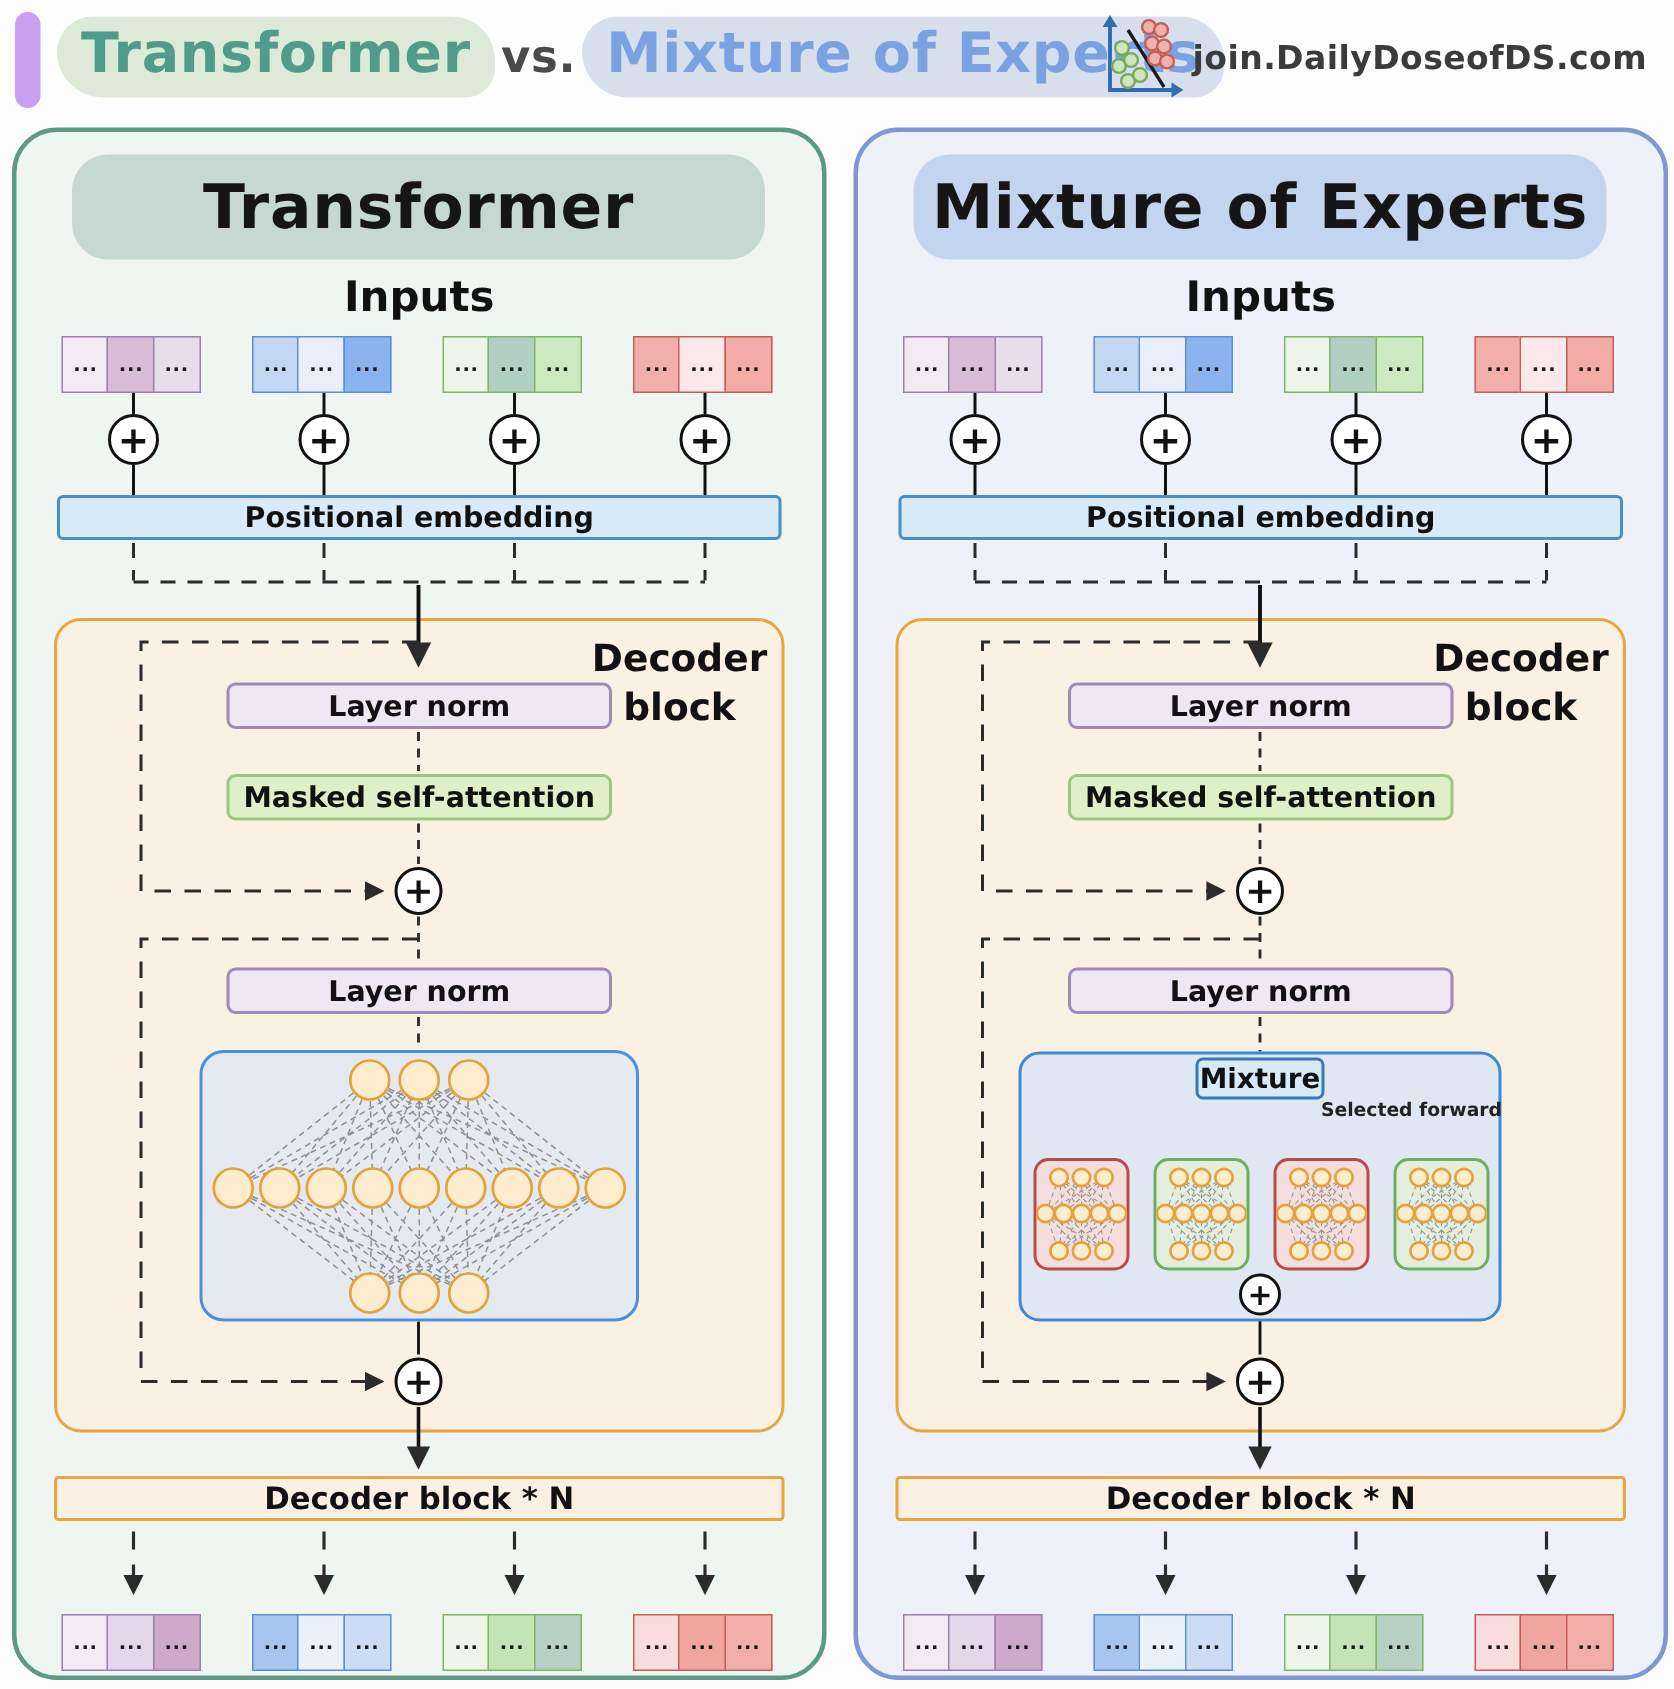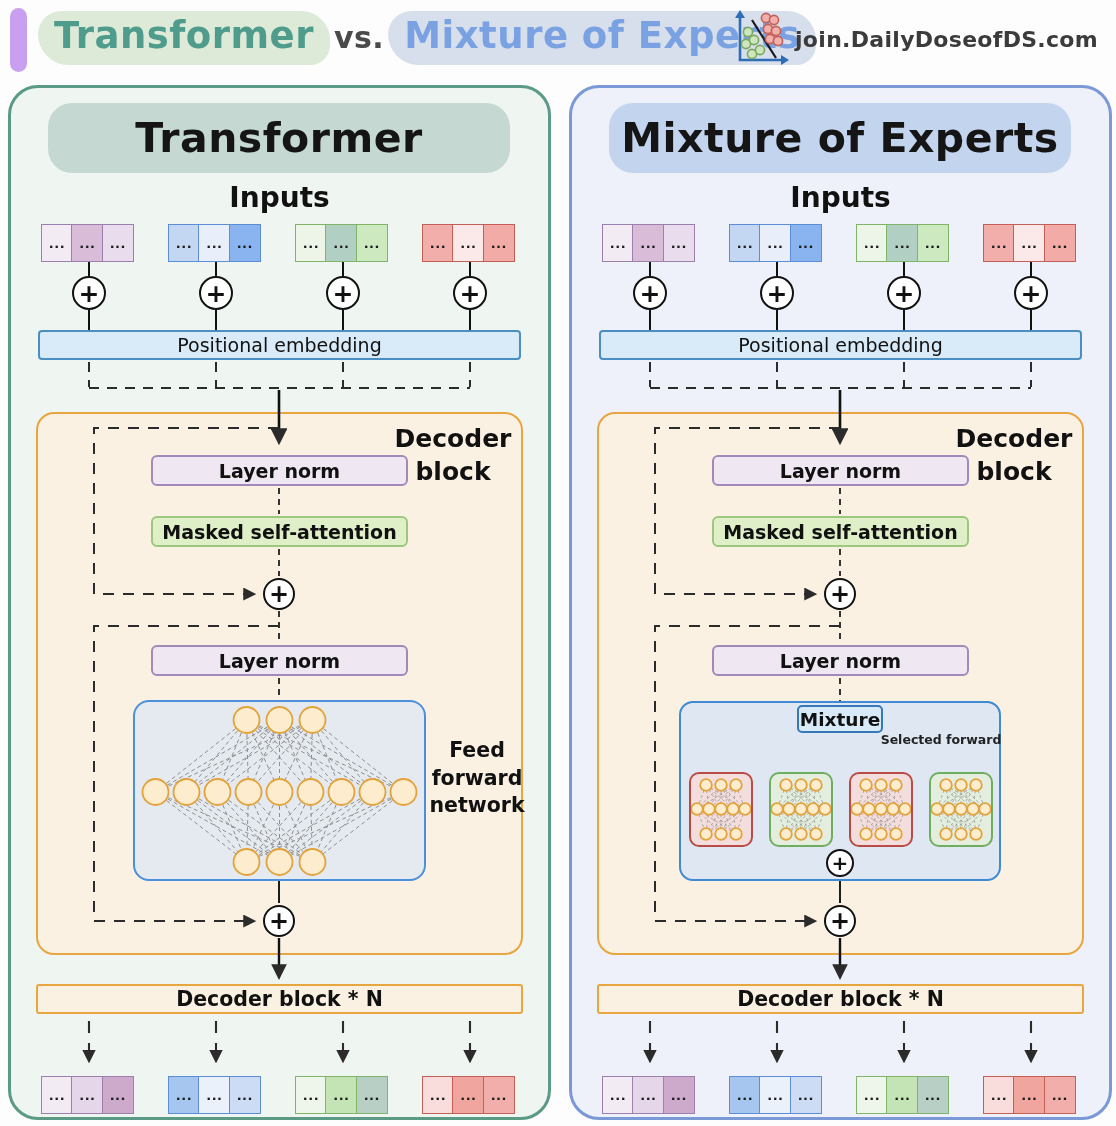--- a/index.html
+++ b/index.html
@@ -37,21 +37,21 @@
   .tcell:first-child{margin-left:0}
   .plus{position:absolute;box-sizing:border-box;background:#fff;border:2.4px solid #111;border-radius:50%;
         display:flex;align-items:center;justify-content:center;
         font-weight:800;color:#111;z-index:4}
   .plus34{width:34px;height:34px;font-size:25px}
   .plus32{width:32px;height:32px;font-size:24px}
   .plus28{width:28px;height:28px;font-size:20px;border-width:2.6px}
   .pos-bar{position:absolute;left:30px;top:245px;width:483px;height:30px;box-sizing:border-box;
         background:#d9ebf8;border:2px solid #4a8ec2;border-radius:4px;
         display:flex;align-items:center;justify-content:center;
-        font-size:19px;font-weight:400;z-index:3}
+        font-size:19px;font-weight:700;z-index:3}
   .decoder{position:absolute;left:28px;top:327px;width:487px;height:543px;box-sizing:border-box;
         background:#fbf1e3;border:2.5px solid #e7a63f;border-radius:18px;z-index:1}
   .decoder-label{position:absolute;left:382px;top:338px;width:126px;text-align:center;
         font-size:25px;font-weight:800;line-height:1.3;z-index:3}
   .mid-box{position:absolute;left:143px;width:257px;height:31px;box-sizing:border-box;
         display:flex;align-items:center;justify-content:center;
         font-size:19px;font-weight:700;border-radius:6px;z-index:3}
   .ln{background:#efe7f2;border:2px solid #a289ba}
   .ln1{top:370px}
   .msa{top:431px;background:#dff0c9;border:2px solid #9cc77e}
@@ -202,21 +202,20 @@
         <circle cx="144.5" cy="90" r="13" fill="#fdeccd" stroke="#e2a33c" stroke-width="1.8"></circle>
         <circle cx="175.5" cy="90" r="13" fill="#fdeccd" stroke="#e2a33c" stroke-width="1.8"></circle>
         <circle cx="206.5" cy="90" r="13" fill="#fdeccd" stroke="#e2a33c" stroke-width="1.8"></circle>
         <circle cx="237.5" cy="90" r="13" fill="#fdeccd" stroke="#e2a33c" stroke-width="1.8"></circle>
         <circle cx="268.5" cy="90" r="13" fill="#fdeccd" stroke="#e2a33c" stroke-width="1.8"></circle>
         <circle cx="111.5" cy="160" r="13" fill="#fdeccd" stroke="#e2a33c" stroke-width="1.8"></circle>
         <circle cx="144.5" cy="160" r="13" fill="#fdeccd" stroke="#e2a33c" stroke-width="1.8"></circle>
         <circle cx="177.5" cy="160" r="13" fill="#fdeccd" stroke="#e2a33c" stroke-width="1.8"></circle>
       </svg>
   </div>
-  <div class="ffn-label">Feed forward network</div>
   <div class="plus plus32" style="left:255px;top:820px">+</div>
   <div class="nbar">Decoder block * N</div>
   <div class="token-row row-out">
       <div class="tgroup" style="left: 33px;">
         <div class="tcell" style="background: rgb(242, 235, 244); border-color: rgb(157, 127, 174);">...</div>
         <div class="tcell" style="background: rgb(230, 214, 233); border-color: rgb(157, 127, 174);">...</div>
         <div class="tcell" style="background: rgb(205, 169, 203); border-color: rgb(157, 127, 174);">...</div>
       </div>
       <div class="tgroup" style="left: 160px;">
         <div class="tcell" style="background: rgb(166, 198, 240); border-color: rgb(92, 142, 216);">...</div>

